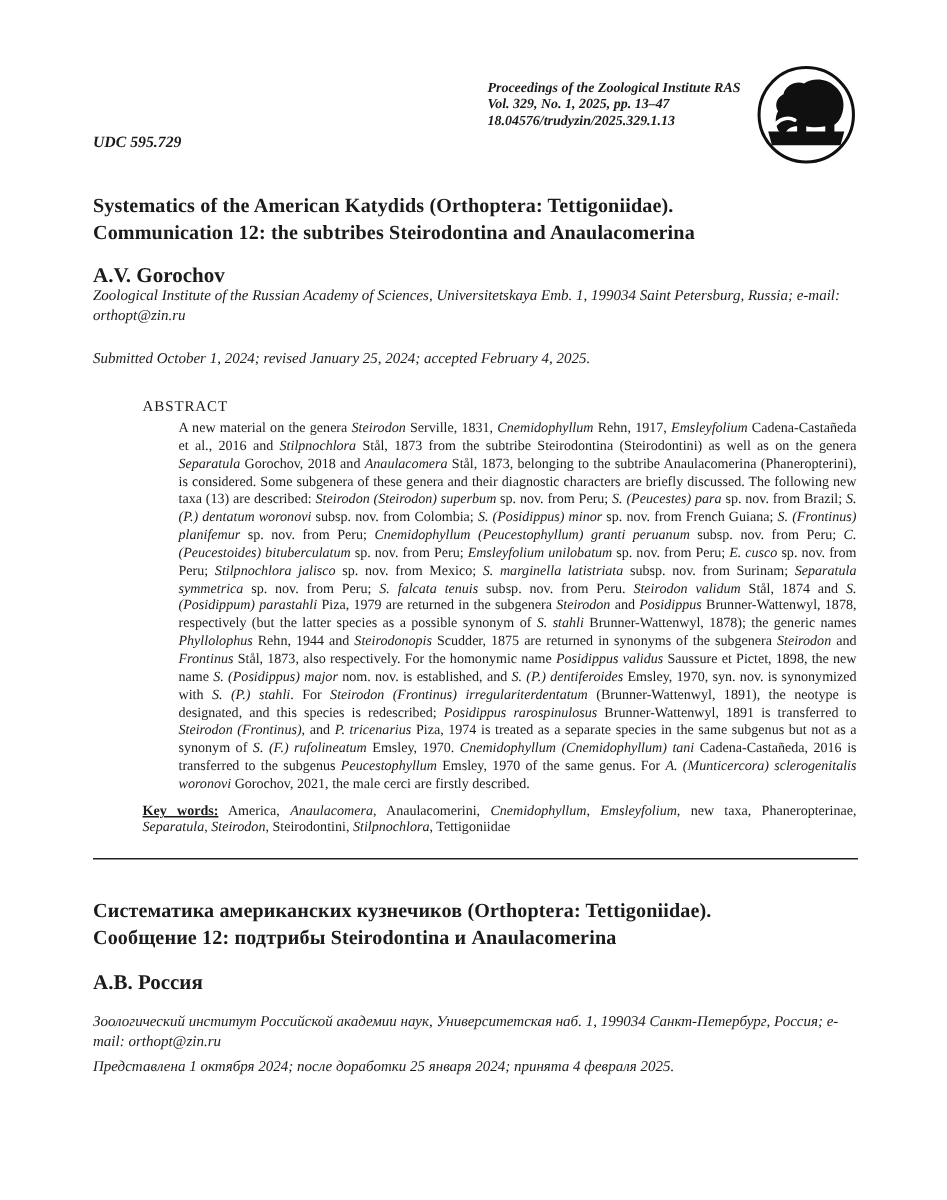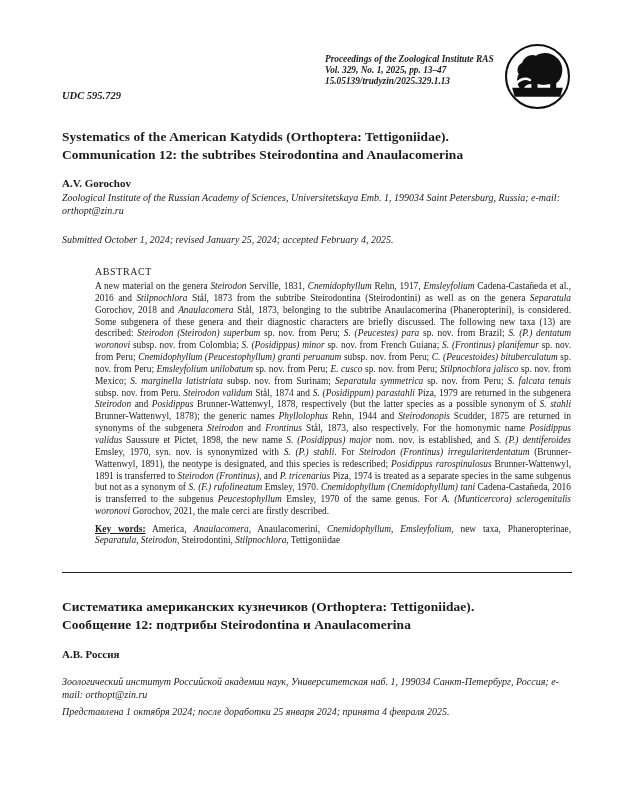--- a/index.html
+++ b/index.html
@@ -17,47 +17,47 @@
     font-style:italic; font-weight:600; font-size:9.3px; line-height:10.8px;
   }
   .logo { left:504px; top:43px; width:67px; height:67px; }
   .udc { left:62px; top:90px; font-style:italic; font-weight:600; font-size:10.5px; }
   .title-en, .title-ru {
     left:62px; width:524px; font-weight:bold; font-size:13.4px; line-height:17.6px;
     letter-spacing:0.1px;
   }
   .title-en { top:128px; }
   .title-ru { top:598px; }
-  .author { left:62px; font-weight:bold; font-size:11px; }
+  .author { left:62px; font-weight:bold; font-size:14px; }
   .author-en { top:177px; }
   .author-ru { top:648px; }
   .affil {
     left:62px; width:512px; font-style:italic; font-size:10px; line-height:12.8px;
   }
   .affil-en { top:192px; }
   .affil-ru { top:676px; }
   .dates { left:62px; font-style:italic; font-size:10px; }
   .dates-en { top:234px; }
   .dates-ru { top:706px; }
   .abstract-block { left:95px; top:266px; width:476px; }
   .abstract-heading { font-weight:normal; font-size:10px; letter-spacing:0.6px; margin-bottom:4px; }
-  .abstract-body { font-size:9.4px; line-height:11.85px; text-align:justify; }
+  .abstract-body { font-size:9.4px; line-height:11.85px; text-align:justify;margin-left:24px; }
   .keywords { margin-top:6px; font-size:9.4px; line-height:11.4px; text-align:justify; }
   .keywords b { font-weight:bold;text-decoration:underline; }
   .rule { left:62px; top:572px; width:510px; border-top:1.3px solid #222; height:0; }
 </style>
 </head>
 <body>
 
 <div class="page">
 
   <div class="abs journal-info">
     <div>Proceedings of the Zoological Institute RAS</div>
     <div>Vol. 329, No. 1, 2025, pp. 13–47</div>
-    <div>15.05139/trudyzin/2025.329.1.13</div>
+    <div>18.04576/trudyzin/2025.329.1.13</div>
   </div>
 
   <div class="abs logo">
     <svg width="67" height="67" viewBox="0 0 66 66" aria-hidden="true">
       <circle cx="33" cy="33" r="31" fill="#ffffff" stroke="#101010" stroke-width="2"></circle>
       <path d="M8 44 L58 44 L55.5 53 L10.5 53 Z" fill="#101010"></path>
       <path d="M16 45 C12.5 41 12 35 14.5 30.5 C12 27 13.5 21.5 18 19.5 C19.5 13.5 26.5 10.5 31.5 12.5 C37 8.5 47 9 52 14.5 C56.5 18 58.5 25 57 30.5 C56 35 54 38 51.5 39.5 L51.5 45 L45.5 45 L45.5 40.5 C41 41.5 36.5 41.5 33 40.5 L33 45 L27 45 L27 40.5 C23.5 40.5 20.5 42 19.5 45 Z" fill="#101010"></path>
       <path d="M11.5 41 C15 35.5 21 34 25.5 36.5" fill="none" stroke="#ffffff" stroke-width="2.4" stroke-linecap="round"></path>
     </svg>
   </div>

